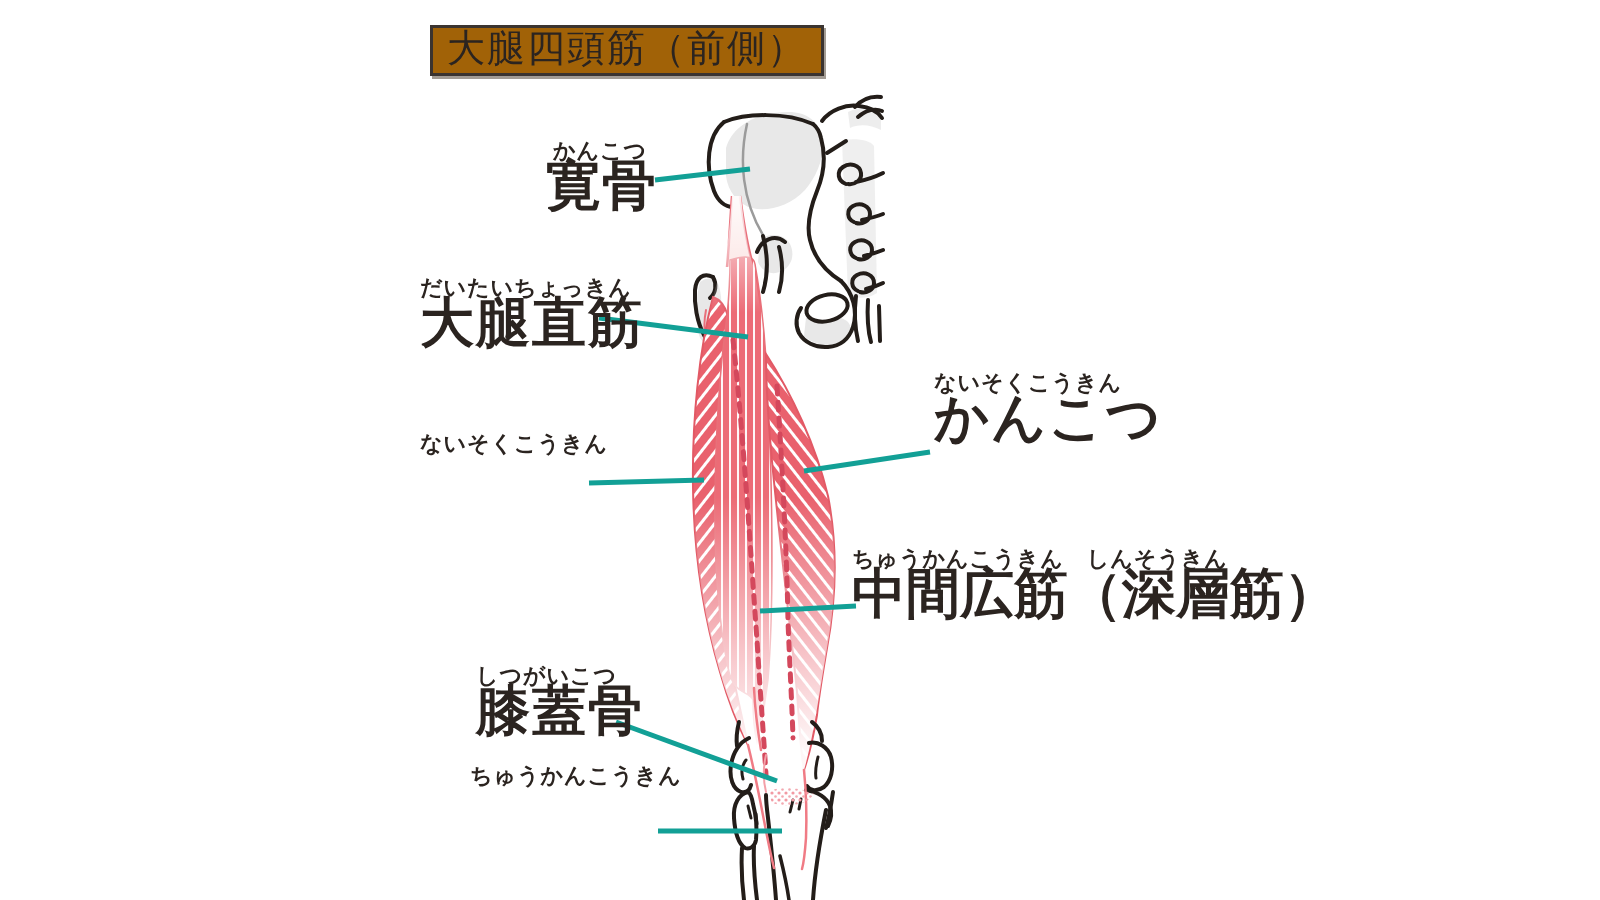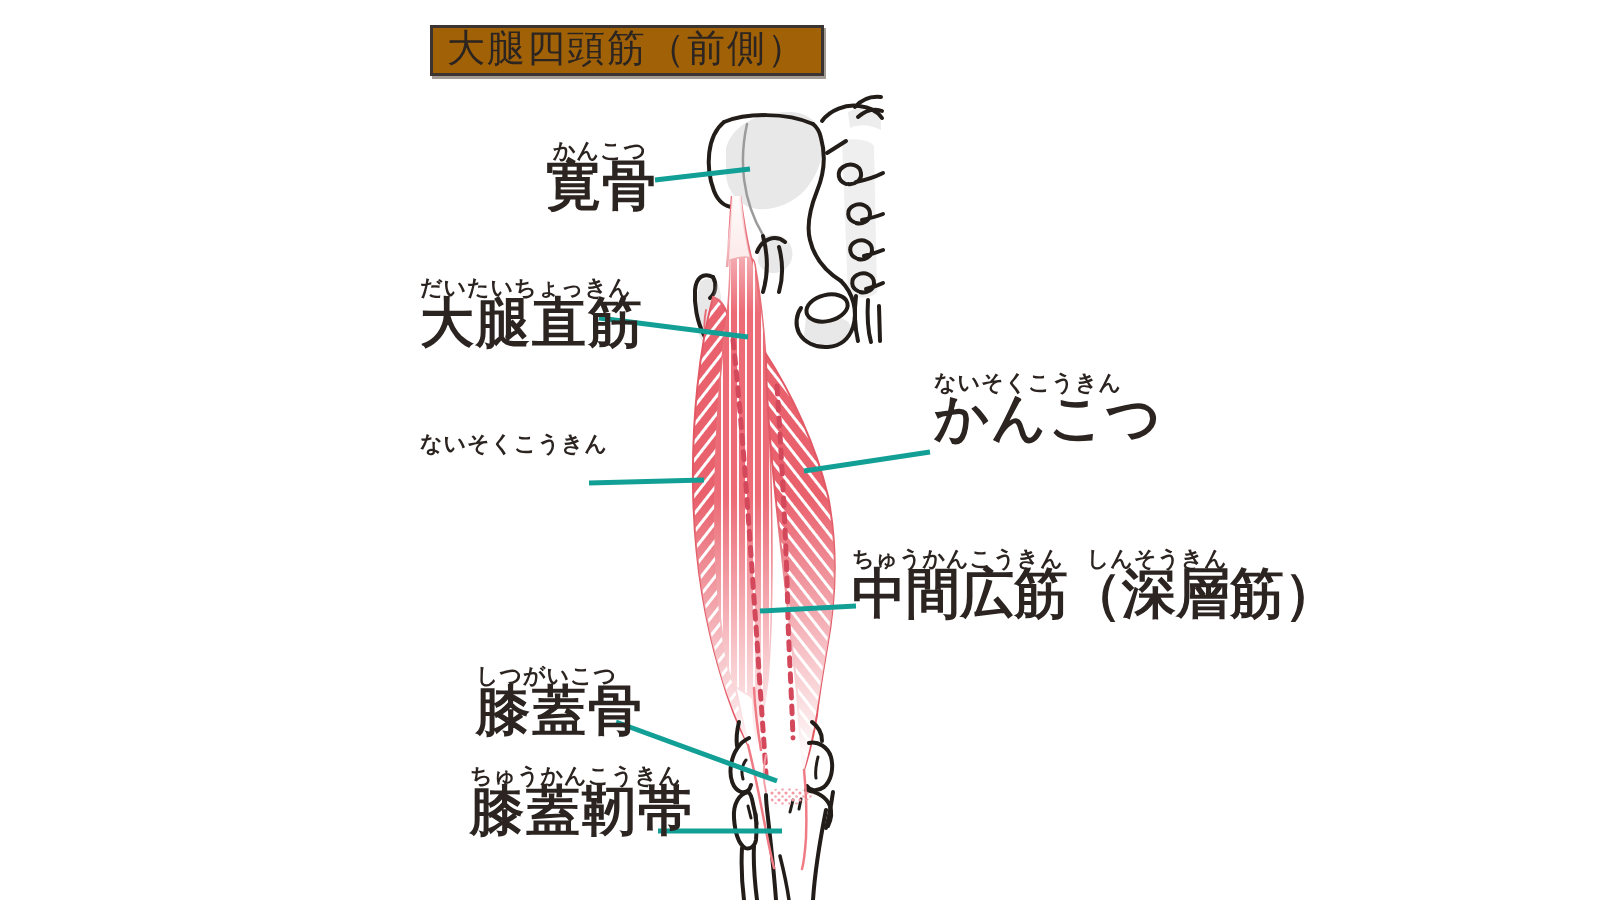--- a/index.html
+++ b/index.html
@@ -175,16 +175,15 @@
     <div class="main">中間広筋（深層筋）</div>
   </div>
 
   <div class="label" style="left:476px;top:666px;width:140px;">
     <div class="furi">しつがいこつ</div>
     <div class="main">膝蓋骨</div>
   </div>
 
   <div class="label" style="left:470px;top:766px;width:186px;">
     <div class="furi">ちゅうかんこうきん</div>
-    <div class="main">膝蓋靭帯</div>
   </div>
 
 </div>
 
 </body></html>

